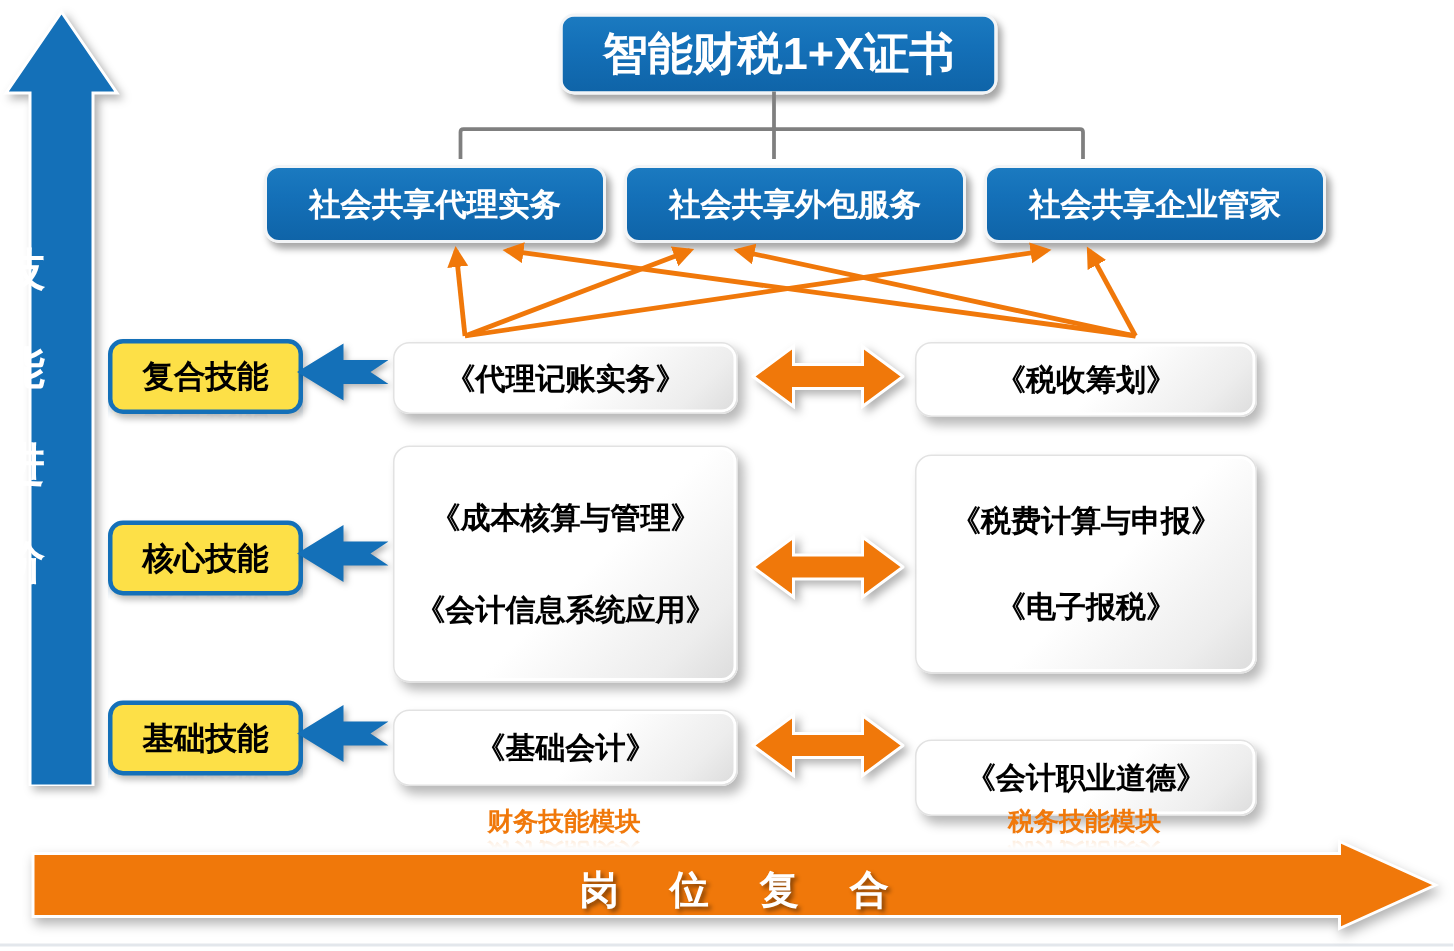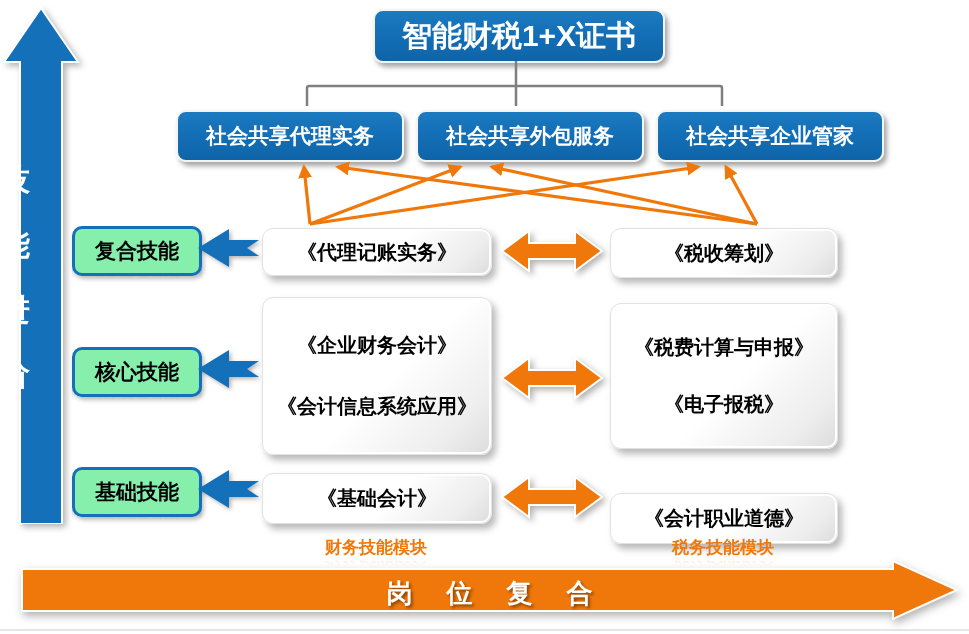--- a/index.html
+++ b/index.html
@@ -34,21 +34,21 @@
   }
   #cert-box{left:373px;top:9px;width:288px;height:50px;font-size:30px;}
   .branch-box{top:110px;width:224px;height:48px;font-size:21px;}
   #branch-0{left:176px;}
   #branch-1{left:416px;}
   #branch-2{left:656px;}
 
   
   .level-label{
     left:72px;width:124px;height:44px;
-    background:#86efac;border:3px solid #1470b8;border-radius:10px;
+    background:#fde047;border:3px solid #1470b8;border-radius:10px;
     box-shadow:2px 3px 4px rgba(0,0,0,.25);
     color:#000;font-size:21px;font-weight:bold;
     display:flex;align-items:center;justify-content:center;
     z-index:5;
     -webkit-box-reflect:below -16px linear-gradient(transparent 62%,rgba(0,0,0,.28));
   }
   #level-0{top:226px;}
   #level-1{top:347px;}
   #level-2{top:467px;}
 
@@ -156,21 +156,21 @@
 <div class="abs notch-arrow" id="notch-2">
   <svg width="62" height="40" viewBox="0 0 62 40">
       <polygon points="1,20 32,1 32,12 62,12 50,20 62,28 32,28 32,39" fill="#1470b8"></polygon>
     </svg>
 </div>
 
 <div class="abs course-box" id="fin-0">
   <div>《代理记账实务》</div>
 </div>
 <div class="abs course-box" id="fin-1">
-  <div>《企业财务会计》</div>
+  <div>《成本核算与管理》</div>
   <div>《会计信息系统应用》</div>
 </div>
 <div class="abs course-box" id="fin-2">
   <div>《基础会计》</div>
 </div>
 
 <div class="abs course-box" id="tax-0">
   <div>《税收筹划》</div>
 </div>
 <div class="abs course-box" id="tax-1">

